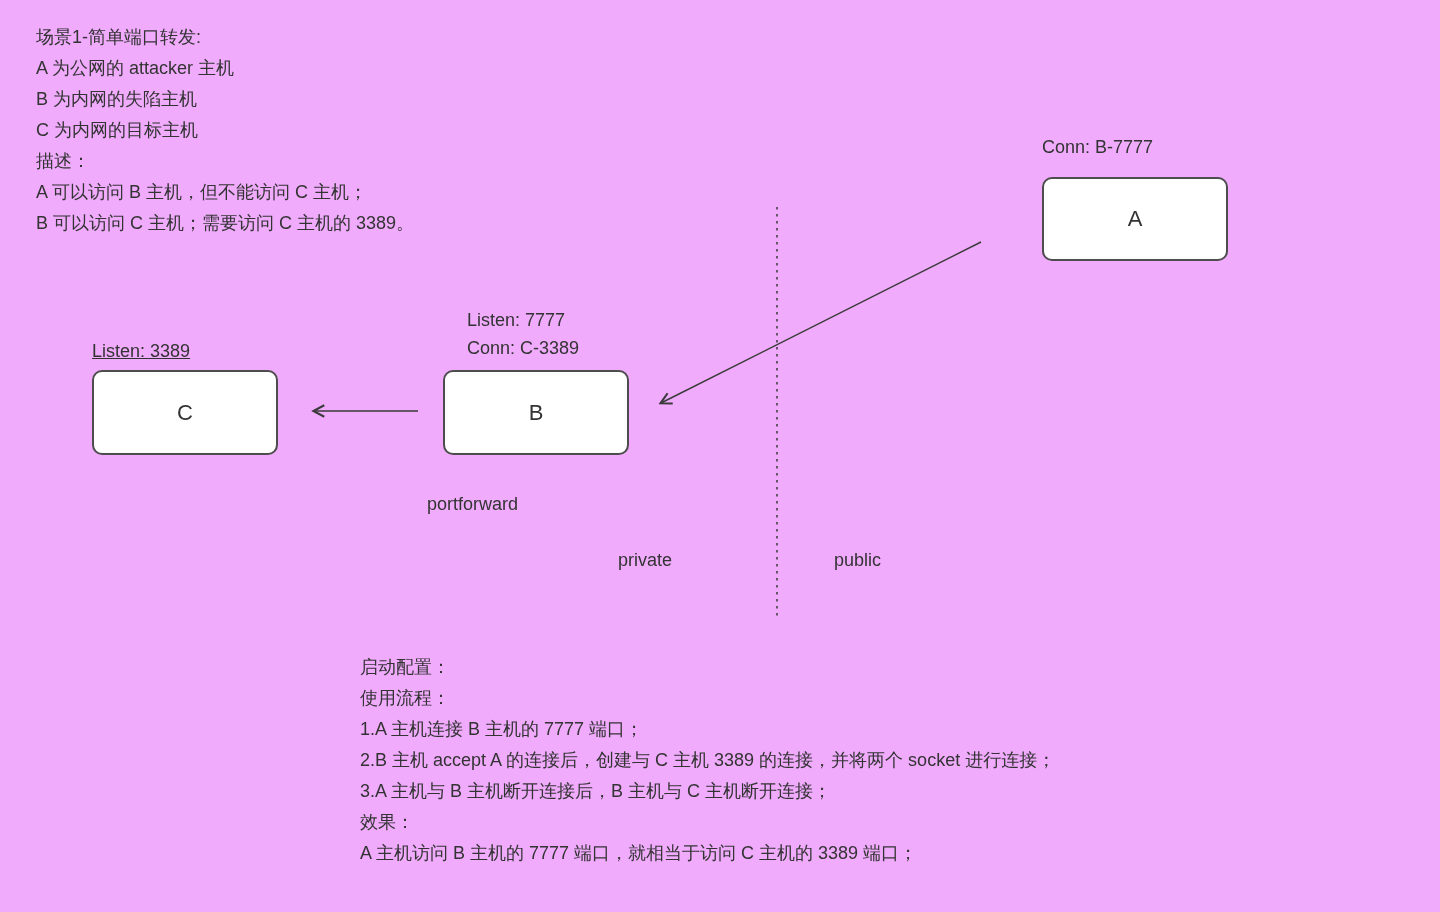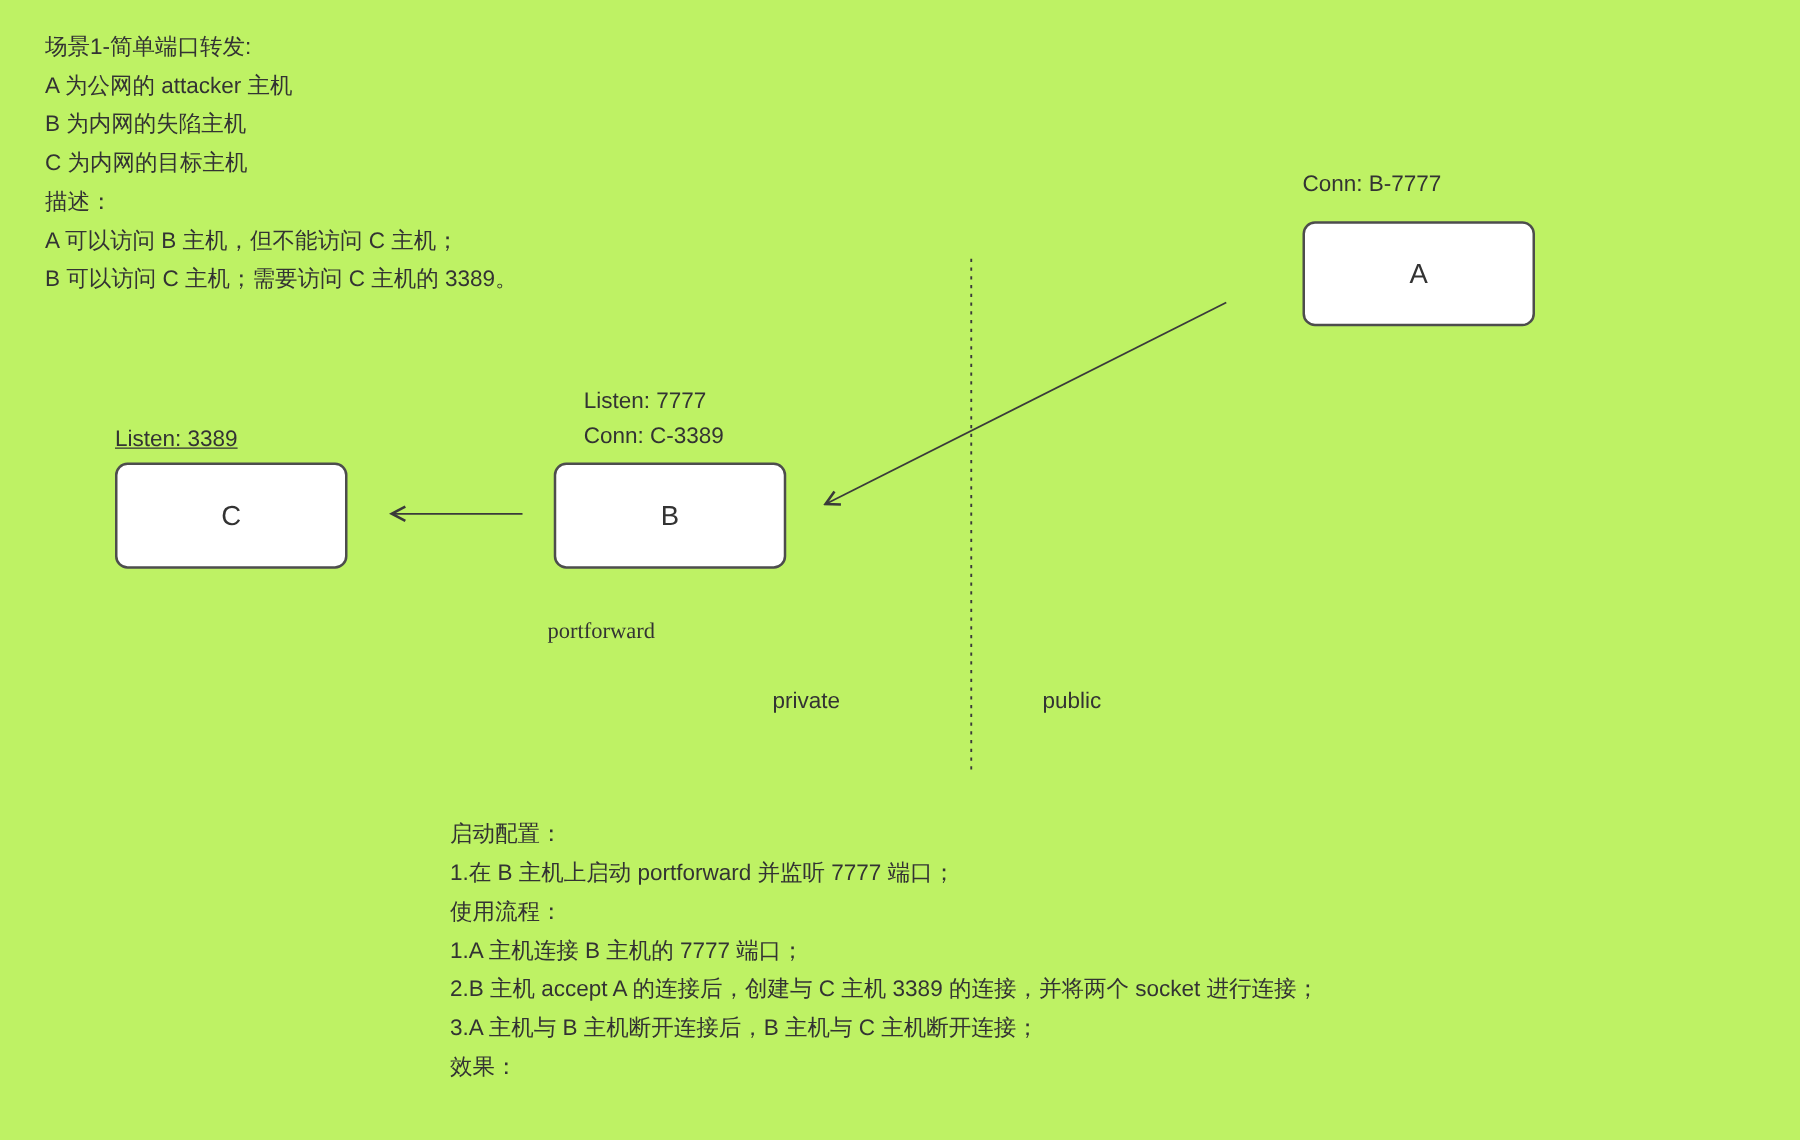--- a/index.html
+++ b/index.html
@@ -6,21 +6,21 @@
   html, body { margin: 0; padding: 0; }
   body {
     background: #ffffff;
     font-family: "Liberation Sans", "DejaVu Sans", sans-serif;
     color: #333333;
   }
   #canvas {
     position: relative;
     width: 1440px;
     height: 912px;
-    background: #bef264;
+    background: #f0abfc;
     overflow: hidden;
     padding-left: 28px;
   }
   .text-block { position: absolute; font-size: 18px; line-height: 31px; }
   .text-block .line { white-space: nowrap; }
   .intro { left: 36px; top: 22px; }
   .notes { left: 360px; top: 652px; }
 
   .node {
     position: absolute;
@@ -35,21 +35,21 @@
   }
   #node-a { left: 1042px; top: 177px; width: 186px; height: 84px; }
   #node-b { left: 443px;  top: 370px; width: 186px; height: 85px; }
   #node-c { left: 92px;   top: 370px; width: 186px; height: 85px; }
 
   .annot { position: absolute; font-size: 18px; color: #333333; line-height: 28px; }
   .center { }
   #annot-a   { left: 1042px; top: 133px; width: 186px; }
   #annot-b   { left: 467px;  top: 306px; }
   #annot-c   { left: 92px;   top: 337px; width: 186px; text-decoration: underline; }
-  #caption-b { left: 438px;  top: 490px; width: 186px; font-family: Liberation Serif, serif; }
+  #caption-b { left: 427px;  top: 490px; width: 186px; }
   #zone-private { left: 618px; top: 546px; width: 100px; }
   #zone-public  { left: 834px; top: 546px; width: 100px; }
 
   svg.overlay {
     position: absolute;
     left: 0; top: 0;
     width: 1440px; height: 912px;
     pointer-events: none;
   }
 </style>
@@ -97,21 +97,21 @@
   <div class="node" id="node-c">
     <span>C</span>
   </div>
 
   <div class="annot center" id="caption-b">portforward</div>
   <div class="annot center" id="zone-private">private</div>
   <div class="annot center" id="zone-public">public</div>
 
   <div class="notes text-block">
     <div class="line">启动配置：</div>
-    <div class="line">1.在 B 主机上启动 portforward 并监听 7777 端口；</div>
     <div class="line">使用流程：</div>
     <div class="line">1.A 主机连接 B 主机的 7777 端口；</div>
     <div class="line">2.B 主机 accept A 的连接后，创建与 C 主机 3389 的连接，并将两个 socket 进行连接；</div>
     <div class="line">3.A 主机与 B 主机断开连接后，B 主机与 C 主机断开连接；</div>
     <div class="line">效果：</div>
+    <div class="line">A 主机访问 B 主机的 7777 端口，就相当于访问 C 主机的 3389 端口；</div>
   </div>
 
 </div>
 
 </body></html>

